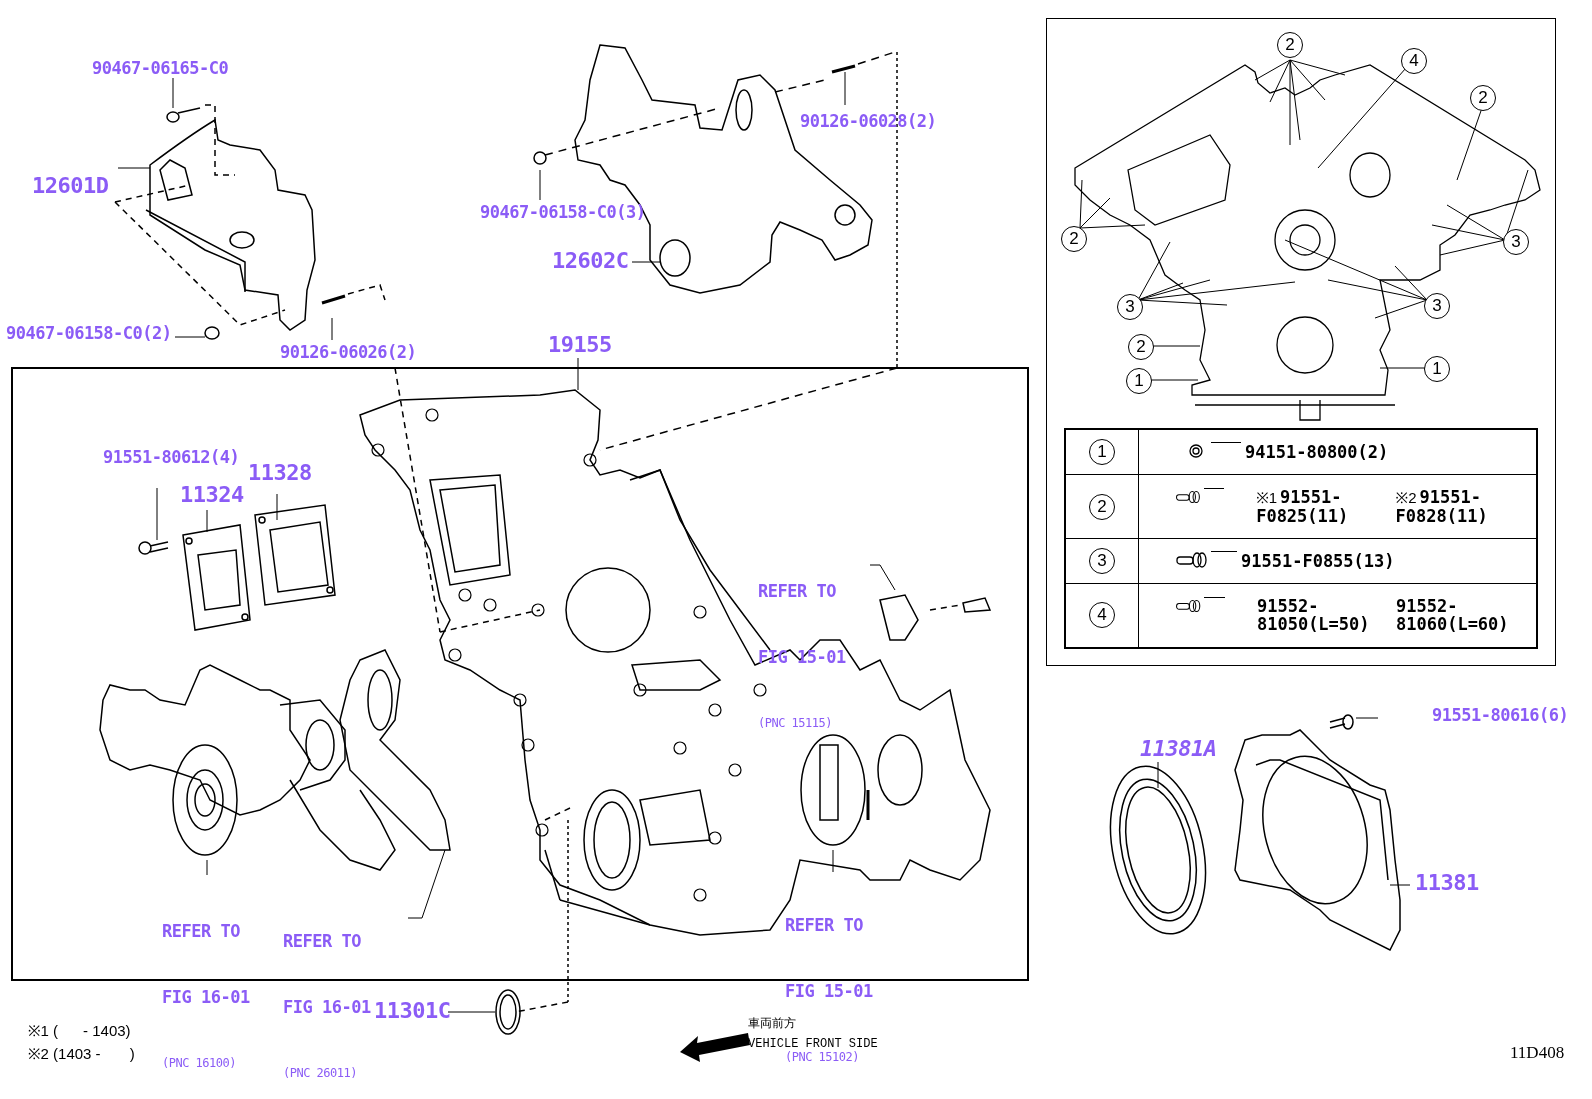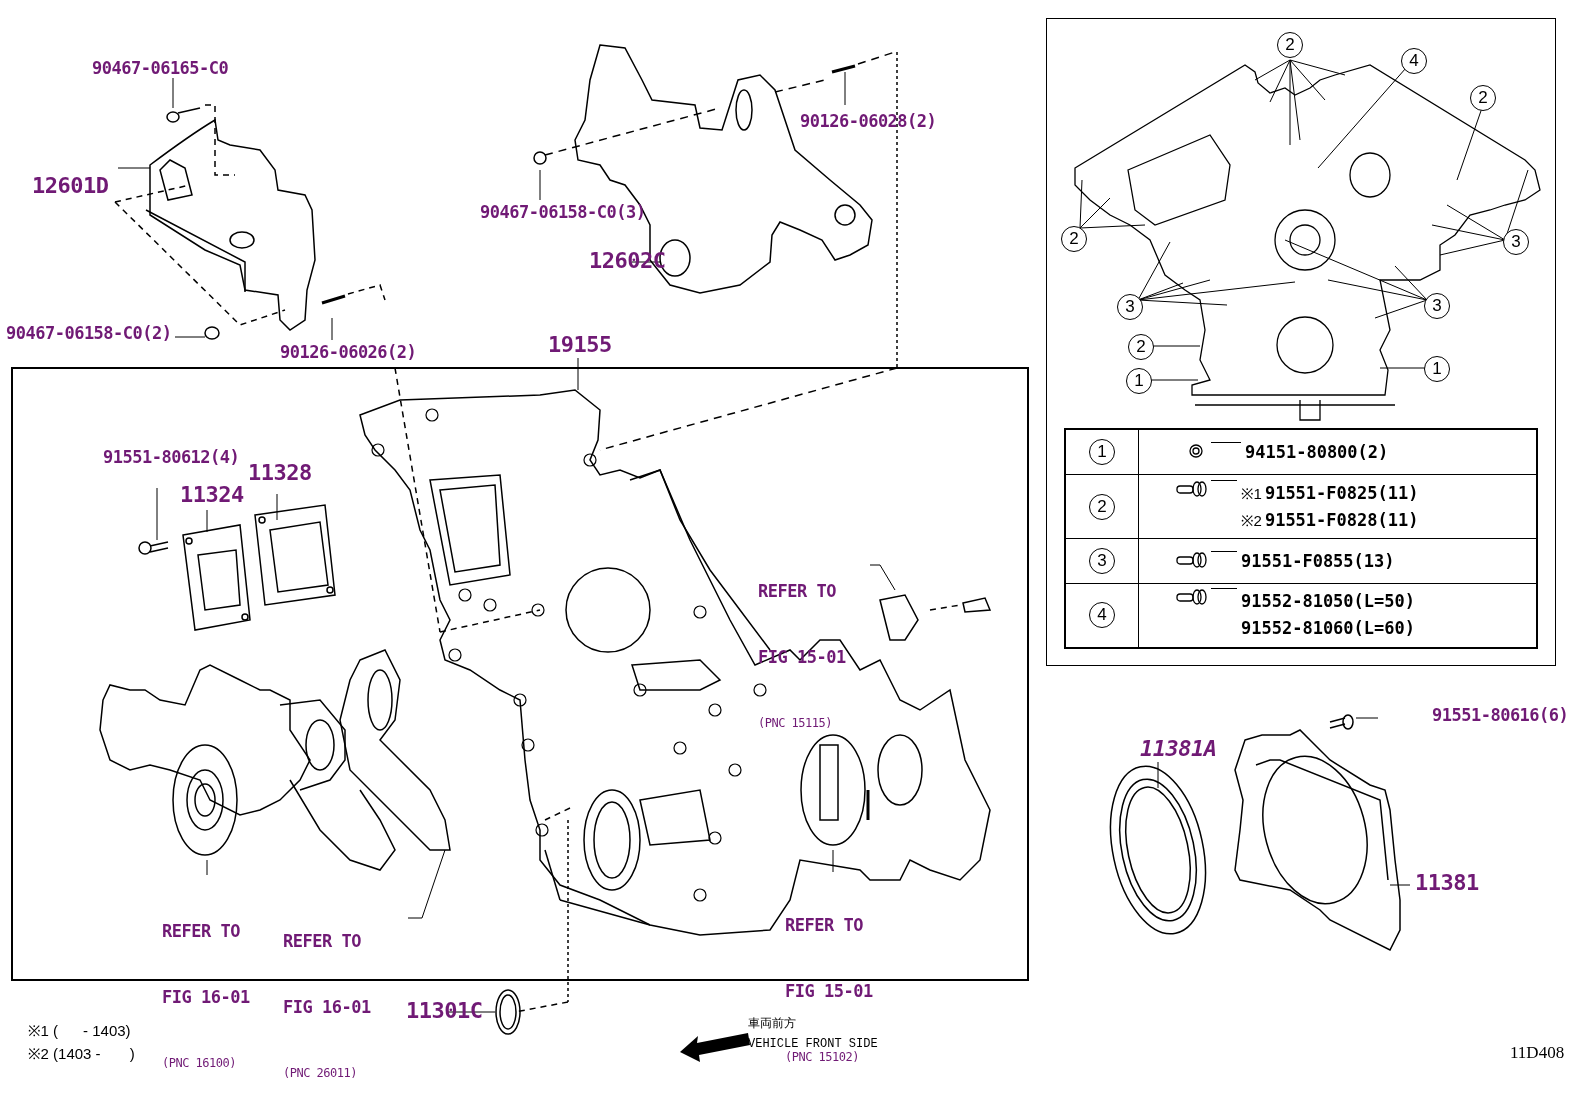--- a/index.html
+++ b/index.html
@@ -1,37 +1,37 @@
 <!DOCTYPE html>
 <html><head>
 <meta charset="utf-8">
 <style>
   html, body { margin: 0; padding: 0; background: #ffffff; }
   body { width: 1592px; height: 1099px; position: relative; overflow: hidden;
          font-family: "DejaVu Sans Mono", monospace; color: #000; }
   svg.art { position: absolute; left: 0; top: 0; width: 1592px; height: 1099px; }
   .lbl { position: absolute; font-family: "DejaVu Sans Mono", monospace; font-weight: bold;
-         font-size: 17px; letter-spacing: -0.5px; white-space: nowrap; line-height: 1; color:#701a75; }
+         font-size: 17px; letter-spacing: -0.5px; white-space: nowrap; line-height: 1; color:#8b5cf6; }
   .pn { font-size: 22px; letter-spacing: -0.5px; }
   .ref { font-size: 17px; line-height: 22px; white-space: pre; }
   .ref .pnc { font-weight: normal; font-size: 12px; }
   .note { position: absolute; font-family: "Liberation Sans", sans-serif; font-size: 15px; white-space: pre; }
   .code { position: absolute; font-family: "Liberation Serif", serif; font-size: 17px; }
   .vf { position: absolute; font-family: Liberation Mono, monospace; font-size: 12px; line-height: 20px; }
   .inset { position: absolute; left: 1046px; top: 18px; width: 508px; height: 646px; border: 1px solid #000; }
   .legend { position: absolute; left: 1064px; top: 428px; width: 474px; border-collapse: collapse; border: 2px solid #000; }
   .legend td { border: 1px solid #000; height: 42px; font-family: "DejaVu Sans Mono", monospace; font-weight: bold; font-size: 17px; }
   .legend td.num { width: 70px; text-align: center; }
   .legend td.parts { padding-left: 36px; }
   .circ { display: inline-block; width: 24px; height: 24px; border: 1.5px solid #000; border-radius: 50%;
           font-family: "Liberation Sans", sans-serif; font-weight: normal; font-size: 17px; line-height: 24px; text-align: center; }
   .bolt { display: inline-block; vertical-align: middle; margin-right: 2px; }
   .lead { display: inline-block; vertical-align: middle; width: 26px; border-top: 1px solid #000; margin-right: 4px; }
   .pline { display: flex; align-items: flex-start; }
-  .pcol { display: inline-flex; flex-direction: column; line-height: 27px; }
+  .pcol { display: inline-flex; flex-direction: row; line-height: 18px; margin-left: 28px; }
   .mark { font-family: "Liberation Sans", sans-serif; font-weight: normal; font-size: 15px; margin-right: 3px; }
   .callout { position: absolute; width: 24px; height: 24px; border: 1.5px solid #000; border-radius: 50%; background: #fff;
              font-family: "Liberation Sans", sans-serif; font-size: 17px; line-height: 24px; text-align: center; }
 </style>
 </head>
 <body>
 
 <svg class="art" viewBox="0 0 1592 1099" fill="none" stroke="#000" stroke-width="1.5">
 
   <rect x="12" y="368" width="1016" height="612" stroke-width="2"></rect>
@@ -210,29 +210,29 @@
     <path d="M1427 368 L1380 368"></path>
   </g>
 </svg>
 
 <div class="lbl" style="left:92px; top:60px;">90467-06165-C0</div>
 <div class="lbl pn" style="left:32px; top:156px;margin-top:19px;">12601D</div>
 <div class="lbl" style="left:6px; top:325px;">90467-06158-C0(2)</div>
 <div class="lbl" style="left:280px; top:344px;">90126-06026(2)</div>
 
 <div class="lbl" style="left:480px; top:204px;">90467-06158-C0(3)</div>
-<div class="lbl pn" style="left:589px; top:250px;text-align:right;">12602C</div>
+<div class="lbl pn" style="left:552px; top:250px;text-align:right;">12602C</div>
 <div class="lbl" style="left:800px; top:113px;">90126-06028(2)</div>
 <div class="lbl pn" style="left:548px; top:334px;">19155</div>
 
 <div class="lbl" style="left:103px; top:449px;">91551-80612(4)</div>
 <div class="lbl pn" style="left:180px; top:484px;">11324</div>
 <div class="lbl pn" style="left:248px; top:462px;">11328</div>
 
-<div class="lbl pn" style="left:374px; top:1000px;margin-left:32px;">11301C</div>
+<div class="lbl pn" style="left:374px; top:1000px;">11301C</div>
 
 <div class="lbl pn" style="left:1140px; top:738px;font-style:italic;">11381A</div>
 <div class="lbl pn" style="left:1415px; top:872px;">11381</div>
 <div class="lbl" style="left:1432px; top:707px;">91551-80616(6)</div>
 
 <div class="lbl ref" style="left:758px; top:536px;">
   <div>REFER TO</div>
   <div>FIG 15-01</div>
   <div class="pnc">(PNC 15115)</div>
 </div>

